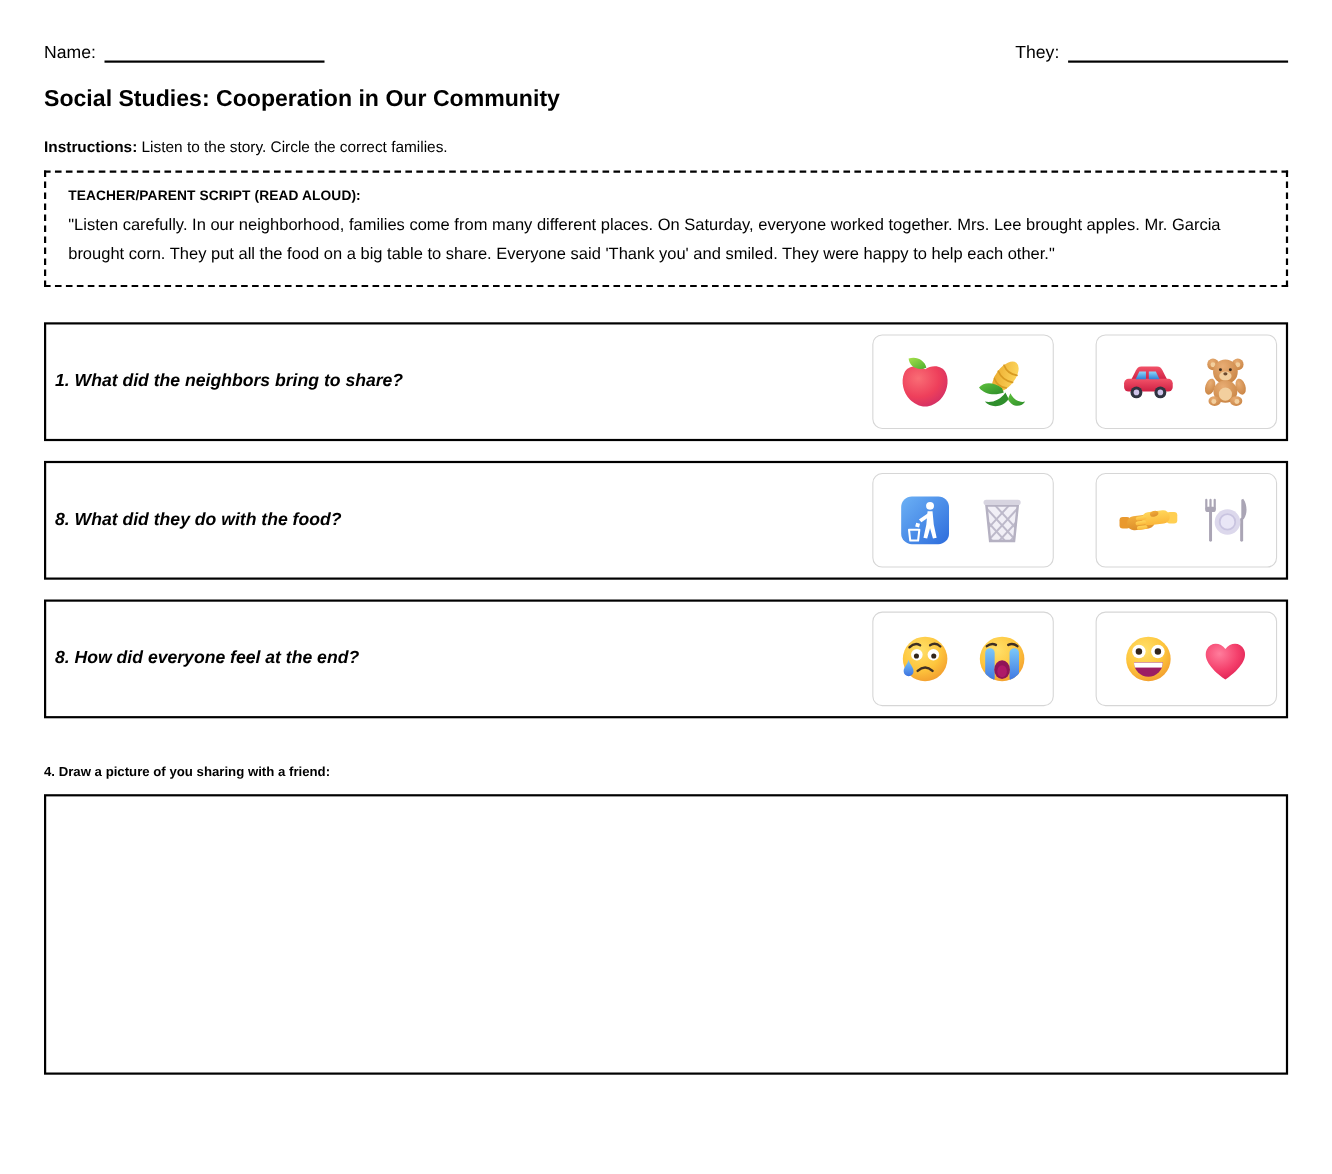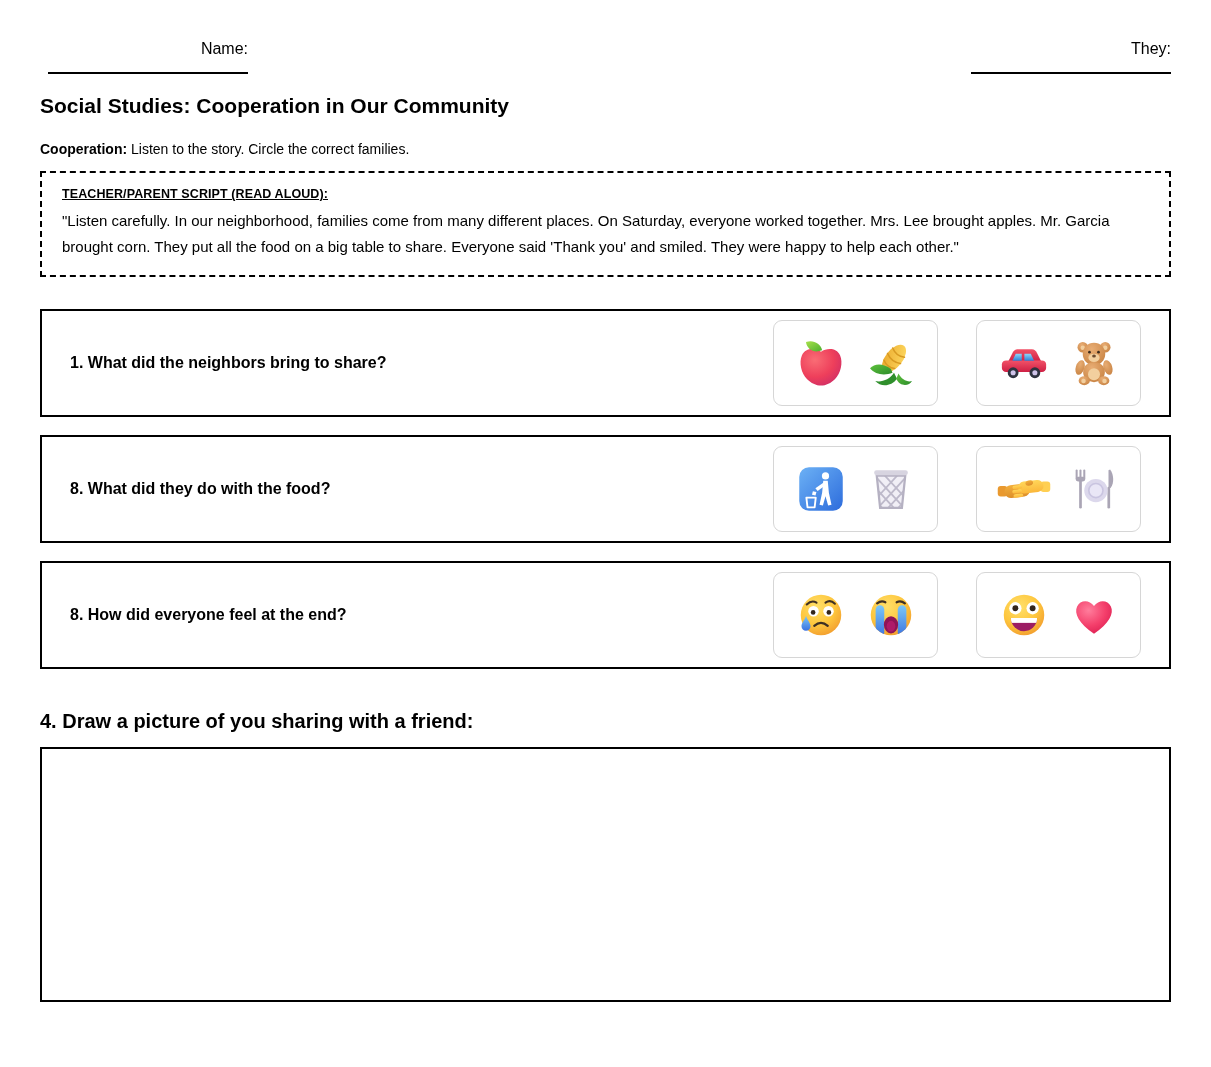--- a/index.html
+++ b/index.html
@@ -7,49 +7,50 @@
   body {
     width:1211px; height:1067px;
     padding:40px;
     font-family:"Liberation Sans", sans-serif;
     color:#000;
     overflow:hidden;
   }
 
   
   .top-row { display:flex; justify-content:space-between; align-items:flex-end; font-size:16px; }
-  .field-group { display:flex; align-items:flex-end;flex-direction:column; }
+  .field-group { display:flex; align-items:center; }
   .field-label { line-height:18px; }
   .write-line { display:inline-block; width:200px; border-bottom:2px solid #000; height:16px; margin-left:8px; }
 
   .title { font-size:21px; font-weight:bold; margin-top:20px; }
 
   .instructions { font-size:14px; margin-top:23px; }
   .instructions .bold { font-weight:bold; }
 
   .script-box { border:2px dashed #000; margin-top:14px; padding:14px 20px 15px; margin-bottom:32px; }
-  .script-heading { font-size:12.5px; font-weight:bold; letter-spacing:0.1px;text-decoration:underline; }
+  .script-heading { font-size:12.5px; font-weight:bold; letter-spacing:0.1px; }
   .script-text { font-size:15px; line-height:26px; margin-top:7px; }
 
   .question-row {
     border:2px solid #000; height:108px; margin-bottom:18px;
     display:flex; align-items:center; justify-content:space-between;
-    padding:0 28px;
+    padding:0 8px;
+    font-style:italic;
   }
   .question-text { font-size:16px; font-weight:bold; }
   .options { display:flex; gap:38px; }
   .option-card {
     width:165px; height:86px; background:#fff;
     border:1px solid #d6d6d6; border-radius:9px;
     display:flex; align-items:center; justify-content:center; gap:16px;
     cursor:pointer;
   }
   .emoji { width:54px; height:54px; display:block; }
 
-  .draw-prompt { font-size:20px; font-weight:bold; margin-top:41px; }
+  .draw-prompt { font-size:12px; font-weight:bold; margin-top:41px; }
   .draw-box { border:2px solid #000; height:255px; margin-top:14px; }
 
   .svg-defs { position:absolute; width:0; height:0; overflow:hidden; }
 </style>
 </head>
 <body>
 
 <svg class="svg-defs" aria-hidden="true">
   <defs>
     <radialGradient id="gFace" cx="40%" cy="30%" r="80%">
@@ -265,21 +266,21 @@
   </div>
   <div class="field-group">
     <span class="field-label">They:</span>
     <span class="write-line"></span>
   </div>
 </div>
 
 <div class="title">Social Studies: Cooperation in Our Community</div>
 
 <p class="instructions">
-  <span class="bold">Cooperation:</span>
+  <span class="bold">Instructions:</span>
   <span>Listen to the story. Circle the correct families.</span>
 </p>
 
 <div class="script-box">
   <div class="script-heading">TEACHER/PARENT SCRIPT (READ ALOUD):</div>
   <div class="script-text">"Listen carefully. In our neighborhood, families come from many different places. On Saturday, everyone worked together. Mrs. Lee brought apples. Mr. Garcia brought corn. They put all the food on a big table to share. Everyone said 'Thank you' and smiled. They were happy to help each other."</div>
 </div>
 
 <div class="question-row">
   <div class="question-text">1. What did the neighbors bring to share?</div>

